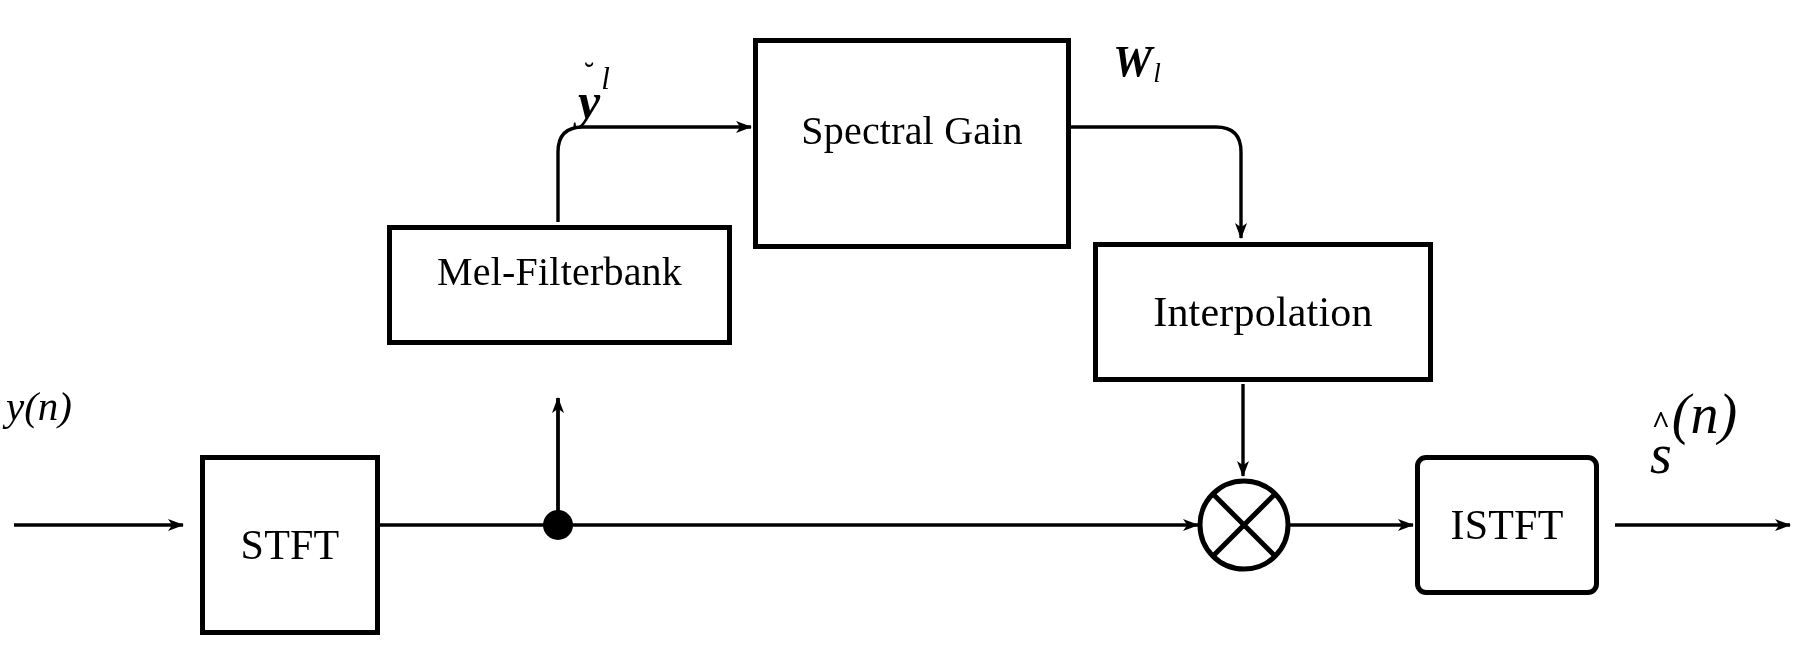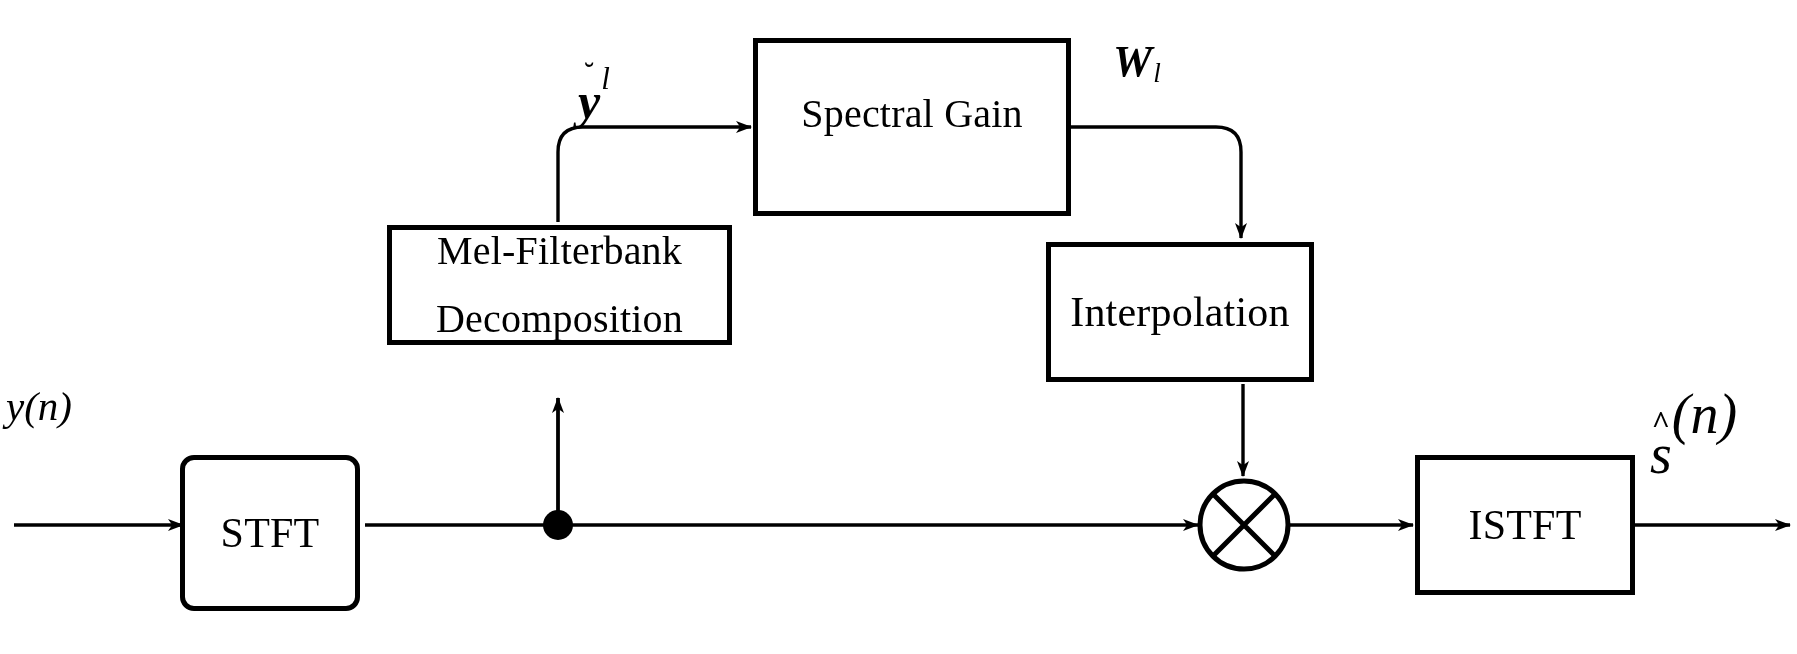--- a/index.html
+++ b/index.html
@@ -36,27 +36,27 @@
   }
   .block .line {
     font-family: "Liberation Serif", "DejaVu Serif", serif;
     font-size: 40px;
     line-height: 1.05;
     white-space: nowrap;
     letter-spacing: 0.2px;
   }
   .block.two-line .line:first-child { margin-bottom: 26px; }
 
-  #block-stft  { left: 180px; top: 455px; width: 180px; height: 156px; border-radius: 14px; }
+  #block-stft  { left: 200px; top: 455px; width: 180px; height: 180px; }
   #block-stft .line { font-size: 42px; }
-  #block-istft { left: 1415px; top: 455px; width: 220px; height: 140px; }
+  #block-istft { left: 1415px; top: 455px; width: 184px; height: 140px; border-radius: 11px; }
   #block-istft .line { font-size: 42px; }
   #block-mel   { left: 387px; top: 225px; width: 345px; height: 120px; }
-  #block-sgc   { left: 753px; top: 38px;  width: 318px; height: 178px; }
-  #block-interp{ left: 1046px; top: 242px; width: 268px; height: 140px; }
+  #block-sgc   { left: 753px; top: 38px;  width: 318px; height: 211px; }
+  #block-interp{ left: 1093px; top: 242px; width: 340px; height: 140px; }
   #block-interp .line { font-size: 42px; }
 
   
   .mathlabel {
     position: absolute;
     color: #000000;
     white-space: nowrap;
     font-family: "Liberation Serif", "DejaVu Serif", serif;
     font-style: italic;
   }
@@ -124,21 +124,20 @@
       <path d="M1213,494 L1275,556 M1275,494 L1213,556" stroke="#000000" stroke-width="5" fill="none"></path>
     </g>
   </svg>
 
   <div class="block" id="block-stft">
     <span class="line">STFT</span>
   </div>
 
   <div class="block two-line" id="block-mel">
     <span class="line">Mel-Filterbank</span>
-    <span class="line">Decomposition</span>
   </div>
 
   <div class="block two-line" id="block-sgc">
     <span class="line">Spectral Gain</span>
   </div>
 
   <div class="block" id="block-interp">
     <span class="line">Interpolation</span>
   </div>
 

